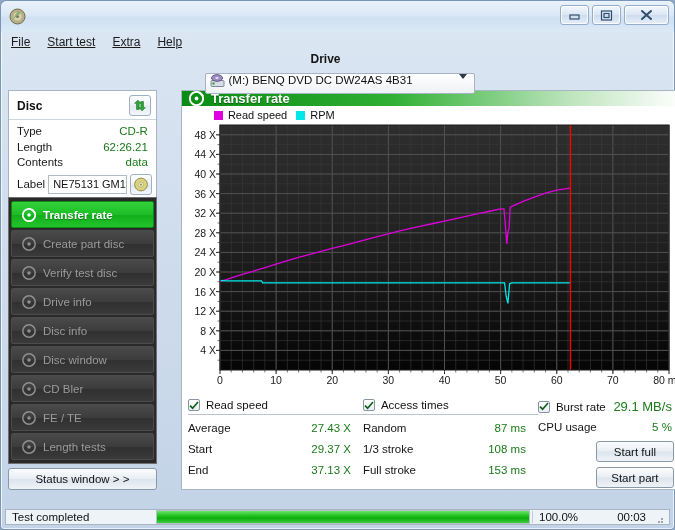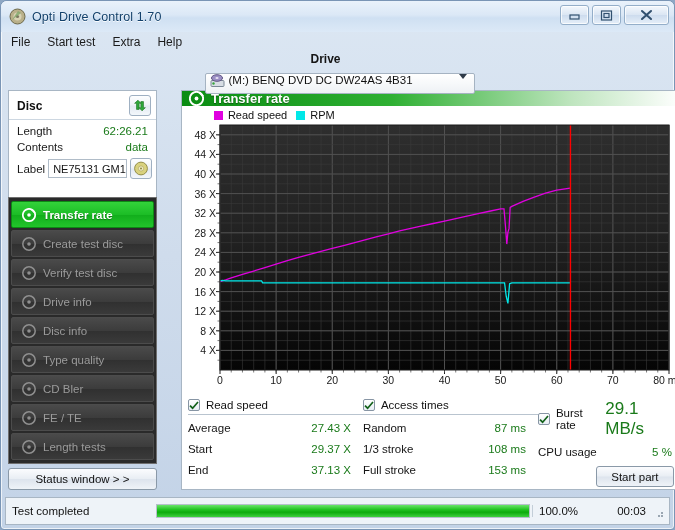--- a/index.html
+++ b/index.html
@@ -40,21 +40,21 @@
     box-shadow: inset 0 0 0 1px rgba(255,255,255,.75);
   }
   .wbtn.close { width: 45px; }
   .wbtn svg { display: block; }
   
   #menubar {
     height: 20px; display: flex; align-items: center;
     padding-left: 10px; gap: 17px;
     font-size: 12px; color: #1b1b1b;
   }
-  #menubar span { cursor: default; }
+  #menubar span { cursor: default; text-decoration: underline; }
   
   #drivebar {
     height: 38px; display: flex; align-items: center;
     padding: 0 8px 0 12px; gap: 7px; flex-direction: column;
   }
   #drive-label { font-size: 12px; font-weight: bold; color: #151515; width: 58px; }
   #drive-select {
     flex: 0 0 auto; width: 270px; height: 21px;
     border: 1px solid #a5b3c2; border-radius: 2px;
     background: linear-gradient(180deg,#ffffff 0%,#f6f8fa 55%,#eef1f5 100%);
@@ -150,35 +150,35 @@
   .rescol.c2 { width: 175px; }
   .rescol.c3 { flex: 1; }
   .reshead { display: flex; align-items: center; gap: 6px; padding-bottom: 3px; }
   .reshead.und { border-bottom: 1px solid #b9c4cf; margin-bottom: 3px; }
   .cbx {
     width: 12px; height: 12px; border: 1px solid #8795a4; border-radius: 2px;
     background: linear-gradient(180deg,#ffffff 0%,#e8eef5 100%);
     display: flex; align-items: center; justify-content: center; flex: 0 0 auto;
   }
   .reshead .lbl { font-size: 11.5px; color: #111; }
-  .reshead .val { margin-left: auto; font-size: 17px; color: #1a7a1a; padding-right: 4px; }
+  .reshead .val { margin-left: auto; font-size: 13px; color: #1a7a1a; padding-right: 4px; }
   .resrow { display: flex; font-size: 11.5px; line-height: 21px; }
   .resrow .k { color: #151515; }
   .resrow .v { margin-left: auto; color: #1a7a1a; padding-right: 12px; }
   .resrow.c3v .v { padding-right: 4px; }
   #actbtns { display: flex; flex-direction: column; gap: 5px; align-items: flex-end; margin-top: 3px; padding-right: 2px; }
   .actbtn {
     width: 78px; height: 21px; border: 1px solid #8a99a8; border-radius: 3px;
     background: linear-gradient(180deg,#fbfcfe 0%,#e9eef4 48%,#dde4ed 52%,#eff3f8 100%);
     display: flex; align-items: center; justify-content: center;
     font-size: 11.5px; color: #111;
   }
   
   #statusbar {
-    position: absolute; left: 4px; right: 4px; bottom: 4px; height: 28px;
+    position: absolute; left: 4px; right: 4px; bottom: 4px; height: 16px;
     border: 1px solid #a8b6c4; background: #eef3f8;
     display: flex; align-items: center; font-size: 11.5px; color: #111;
   }
   #status-text { width: 148px; padding-left: 6px; }
   #progress-outer {
     flex: 1; height: 14px; margin: 0 2px; border: 1px solid #b5c0cb; background: #f4f7fa;
     position: relative; overflow: hidden;
   }
   #progress-fill {
     height: 100%;
@@ -196,21 +196,20 @@
 
   <div id="titlebar">
     <span id="app-icon">
       <svg width="17" height="17" viewBox="0 0 17 17">
         <circle cx="8.5" cy="8.5" r="7.5" fill="#b9b08a" stroke="#6e6a4c" stroke-width="1"></circle>
         <circle cx="8.5" cy="8.5" r="4" fill="#d8d2b4"></circle>
         <circle cx="8.5" cy="8.5" r="1.6" fill="#7c7860"></circle>
         <path d="M3 12 L9 3 L12 5 Z" fill="#7fa86b" opacity=".8"></path>
       </svg>
     </span>
-    <span id="title-text">Opti Drive Control 1.70</span>
     <div id="wincontrols">
       <div class="wbtn">
         <svg width="13" height="11" viewBox="0 0 13 11">
             <rect x="2" y="5" width="9" height="4" fill="none" stroke="#31506f" stroke-width="1.2"></rect>
           </svg>
       </div>
       <div class="wbtn">
         <svg width="13" height="11" viewBox="0 0 13 11">
             <rect x="1.5" y="1" width="10" height="9" fill="none" stroke="#31506f" stroke-width="1.2"></rect>
             <rect x="4" y="3.5" width="5" height="4" fill="none" stroke="#31506f" stroke-width="1.2"></rect>
@@ -298,20 +297,24 @@
           <span class="t">Disc</span>
           <div class="cdbtn">
             <svg width="14" height="13" viewBox="0 0 16 15">
               <path d="M4 12 L4 5 L1.8 5 L5.6 1.3 L9.2 5 L7 5 L7 12 Z" fill="#2fa83a" stroke="#1a7020" stroke-width=".7"></path>
               <path d="M12 3 L12 10 L14.2 10 L10.4 13.7 L6.8 10 L9 10 L9 3 Z" fill="#2fa83a" stroke="#1a7020" stroke-width=".7"></path>
             </svg>
           </div>
         </div>
         <div id="disc-rows">
           <div class="drow">
+            <span class="k">Type</span>
+            <span class="v">CD-R</span>
+          </div>
+          <div class="drow">
             <span class="k">Length</span>
             <span class="v">62:26.21</span>
           </div>
           <div class="drow">
             <span class="k">Contents</span>
             <span class="v">data</span>
           </div>
         </div>
         <div id="label-row">
           <span class="k">Label</span>
@@ -337,21 +340,21 @@
           </span>
           <span>Transfer rate</span>
         </div>
         <div class="nav">
           <span style="display:flex;">
             <svg width="14" height="14" viewBox="0 0 14 14">
                 <circle cx="7" cy="7" r="6.2" fill="none" stroke="#8f8f8f" stroke-width="1.5"></circle>
                 <circle cx="7" cy="7" r="1.8" fill="#8f8f8f"></circle>
               </svg>
           </span>
-          <span>Create test disc</span>
+          <span>Create part disc</span>
         </div>
         <div class="nav">
           <span style="display:flex;">
             <svg width="14" height="14" viewBox="0 0 14 14">
                 <circle cx="7" cy="7" r="6.2" fill="none" stroke="#8f8f8f" stroke-width="1.5"></circle>
                 <circle cx="7" cy="7" r="1.8" fill="#8f8f8f"></circle>
               </svg>
           </span>
           <span>Verify test disc</span>
         </div>
@@ -373,21 +376,21 @@
           </span>
           <span>Disc info</span>
         </div>
         <div class="nav">
           <span style="display:flex;">
             <svg width="14" height="14" viewBox="0 0 14 14">
                 <circle cx="7" cy="7" r="6.2" fill="none" stroke="#8f8f8f" stroke-width="1.5"></circle>
                 <circle cx="7" cy="7" r="1.8" fill="#8f8f8f"></circle>
               </svg>
           </span>
-          <span>Type quality</span>
+          <span>Disc window</span>
         </div>
         <div class="nav">
           <span style="display:flex;">
             <svg width="14" height="14" viewBox="0 0 14 14">
                 <circle cx="7" cy="7" r="6.2" fill="none" stroke="#8f8f8f" stroke-width="1.5"></circle>
                 <circle cx="7" cy="7" r="1.8" fill="#8f8f8f"></circle>
               </svg>
           </span>
           <span>CD Bler</span>
         </div>
@@ -696,20 +699,21 @@
                 </svg>
             </span>
             <span class="lbl">Burst rate</span>
             <span class="val">29.1 MB/s</span>
           </div>
           <div class="resrow c3v">
             <span class="k">CPU usage</span>
             <span class="v">5 %</span>
           </div>
           <div id="actbtns">
+            <div class="actbtn">Start full</div>
             <div class="actbtn">Start part</div>
           </div>
         </div>
       </div>
     </div>
   </div>
 
   <div id="statusbar">
     <span id="status-text">Test completed</span>
     <div id="progress-outer">

